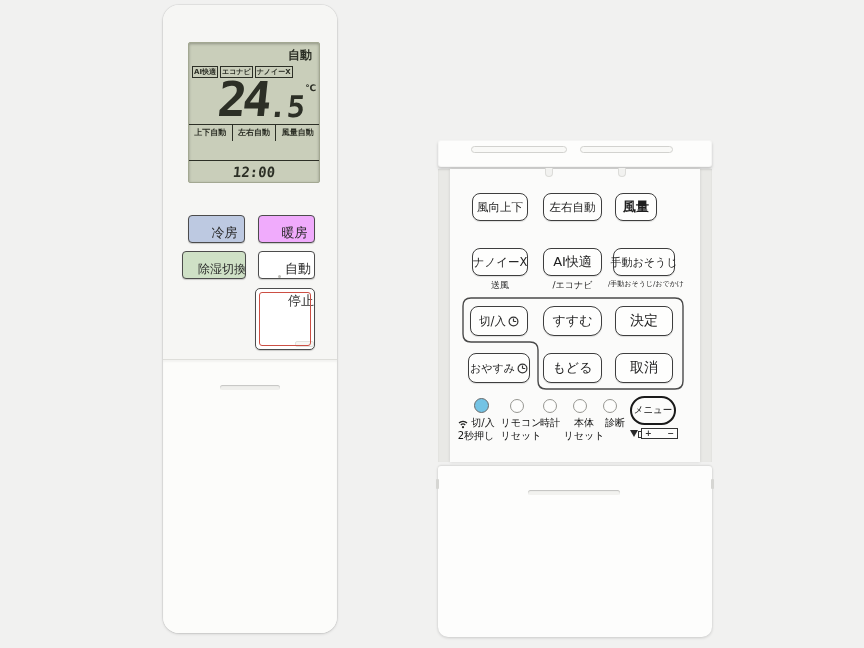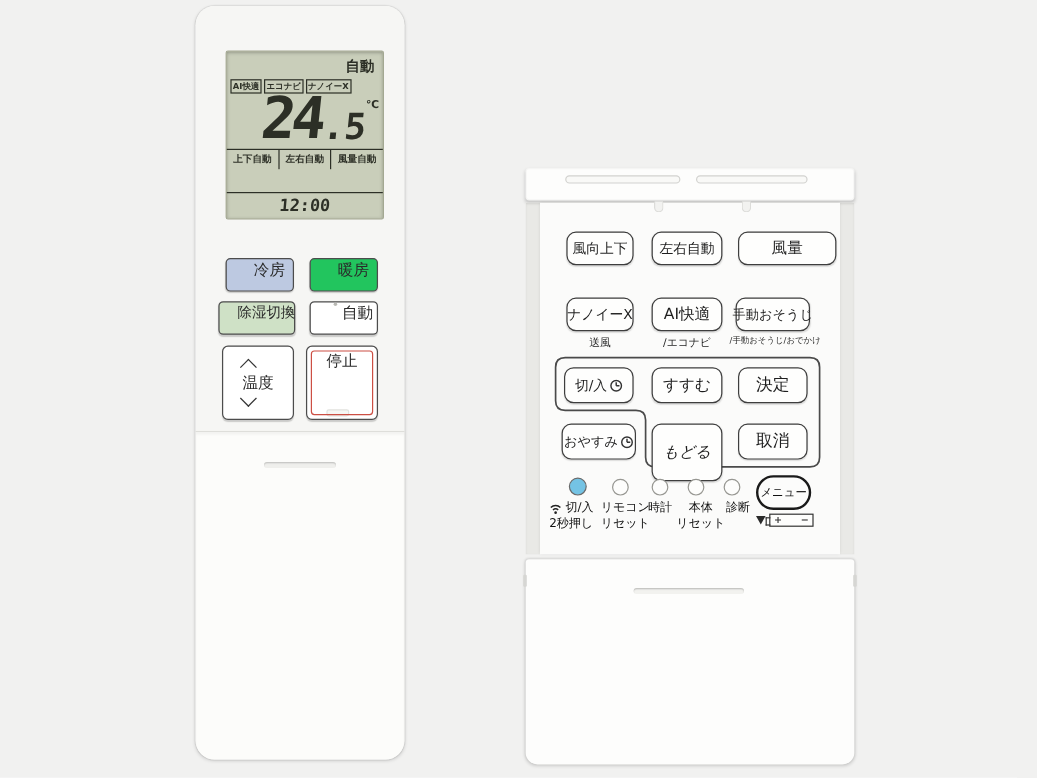--- a/index.html
+++ b/index.html
@@ -23,21 +23,21 @@
   .t-dec{font-family:"DejaVu Sans Mono","Liberation Mono",monospace;font-weight:bold;font-size:30px;
          line-height:28px;display:inline-block;transform:skewX(-6deg);margin:0 9px 0 1px;}
   .t-unit{position:absolute;top:12px;right:-2px;font-size:9px;font-weight:bold;}
   .lcd-status{position:absolute;top:81px;left:0;right:0;border-top:1.3px solid #2c2f26;display:flex;}
   .lcd-status span{flex:1;text-align:center;font-size:8px;font-weight:bold;padding:2px 0 3px;white-space:nowrap;}
   .lcd-status span + span{border-left:1.3px solid #2c2f26;}
   .lcd-timeline{position:absolute;top:117px;left:0;right:0;border-top:1.3px solid #2c2f26;}
   .lcd-time{position:absolute;top:121px;left:0;right:0;text-align:center;
             font-family:"DejaVu Sans Mono","Liberation Mono",monospace;font-weight:bold;font-size:14px;
             transform:skewX(-5deg);}
-  .btn{position:absolute;display:flex;align-items:flex-start;justify-content:center;background:#fff;
+  .btn{position:absolute;display:flex;align-items:flex-end;justify-content:center;background:#fff;
        border:1.6px solid #4c4c4c;border-radius:4px;font-size:13px;color:#2a2a2a;
        box-shadow:0 1px 1px rgba(0,0,0,.18);white-space:nowrap;box-sizing:border-box;padding-left:16px;}
   .b-cool{left:25px;top:210px;width:57px;height:28px;}
   .b-heat{left:95px;top:210px;width:57px;height:28px;}
   .b-dehum{left:19px;top:246px;width:64px;height:28px;font-size:12px;}
   .b-auto{left:95px;top:246px;width:57px;height:28px;}
   .auto-dot{width:3px;height:3px;border-radius:50%;background:#b9b9b4;margin-right:4px;}
   .b-temp{left:22px;top:283px;width:60px;height:62px;flex-direction:column;border-radius:5px;gap:2px;}
   .chev{width:9px;height:9px;border-top:1.6px solid #333;border-right:1.6px solid #333;}
   .chev-up{transform:rotate(-45deg);margin-bottom:-3px;}
@@ -64,34 +64,34 @@
           box-shadow:inset 0 1px 2px rgba(0,0,0,.1);}
   .rr-panel{position:absolute;left:12px;top:0;width:250px;height:293px;background:#fbfbfa;
             box-shadow:0 0 3px rgba(0,0,0,.12);}
   .rr-hinge{position:absolute;top:-1px;width:8px;height:9px;background:#f2f2f0;border:1px solid #dcdcd9;
             border-top:none;border-radius:0 0 4px 4px;box-sizing:border-box;}
   .rbtn{position:absolute;display:flex;align-items:center;justify-content:center;background:#fefefd;
         border:1.6px solid #3e3e3e;border-radius:8px;color:#1e1e1e;white-space:nowrap;
         box-shadow:0 1px 1px rgba(0,0,0,.12);box-sizing:border-box;}
   .r1a{left:22px;top:24px;width:56px;height:28px;font-size:11.5px;}
   .r1b{left:93px;top:24px;width:59px;height:28px;font-size:11.5px;}
-  .r1c{left:165px;top:24px;width:82px;height:28px;font-size:13px;}
+  .r1c{left:165px;top:24px;width:42px;height:28px;font-size:13px;font-weight:bold;}
   .r2a{left:22px;top:79px;width:56px;height:28px;font-size:11.5px;}
   .r2b{left:93px;top:79px;width:59px;height:28px;font-size:13px;}
   .r2c{left:163px;top:79px;width:62px;height:28px;font-size:11px;}
   .rsub{position:absolute;top:110px;font-size:9px;color:#1e1e1e;text-align:center;white-space:nowrap;}
   .s1{left:22px;width:56px;}
   .s2{left:93px;width:59px;}
   .s3{left:150px;width:92px;font-size:7px;}
   .timer-outline{position:absolute;left:0;top:0;width:250px;height:293px;pointer-events:none;}
   .r3a{left:20px;top:137px;width:58px;height:30px;font-size:11.5px;}
-  .r3b{left:93px;top:137px;width:59px;height:30px;font-size:13px;}
+  .r3b{left:93px;top:137px;width:59px;height:30px;font-size:13px;border-radius:11px;}
   .r3c{left:165px;top:137px;width:58px;height:30px;font-size:14px;}
   .r4a{left:18px;top:184px;width:62px;height:30px;font-size:11px;}
-  .r4b{left:93px;top:184px;width:59px;height:48px;font-size:13px;font-style:italic;}
+  .r4b{left:93px;top:184px;width:59px;height:30px;font-size:13px;}
   .r4c{left:165px;top:184px;width:58px;height:30px;font-size:14px;}
   .clock-ic{margin-left:2px;flex:none;}
   .pwr-dot{position:absolute;left:24px;top:229px;width:15px;height:15px;border-radius:50%;
            border:1.5px solid #6a6a6a;box-sizing:border-box;}
   .wdot{position:absolute;top:230px;width:14px;height:14px;border:1.5px solid #979792;background:#fdfdfc;
         border-radius:50%;box-sizing:border-box;}
   .wd2{left:60px;} .wd3{left:93px;} .wd4{left:123px;} .wd5{left:153px;}
   .menu-btn{position:absolute;left:180px;top:227px;width:46px;height:29px;border:2px solid #1a1a1a;
             border-radius:15px;background:#fcfcfb;font-size:9.5px;display:flex;align-items:center;
             justify-content:center;color:#111;box-sizing:border-box;white-space:nowrap;}
@@ -143,34 +143,29 @@
           <span>左右自動</span>
           <span>風量自動</span>
         </div>
         <div class="lcd-timeline"></div>
         <div class="lcd-time">12:00</div>
       </div>
 
       <div class="btn b-cool" style="background:#bdc9e1;">
         <span>冷房</span>
       </div>
-      <div class="btn b-heat" style="background:#22c55e;font-family:Liberation Mono, monospace;">
+      <div class="btn b-heat" style="background:#f0abfc;font-family:Liberation Mono, monospace;">
         <span>暖房</span>
       </div>
       <div class="btn b-dehum" style="background:#cfe1c6;">
         <span>除湿切換</span>
       </div>
       <div class="btn b-auto">
         <span class="auto-dot"></span>
         <span>自動</span>
-      </div>
-      <div class="btn b-temp">
-        <span class="chev chev-up"></span>
-        <span>温度</span>
-        <span class="chev chev-down"></span>
       </div>
       <div class="btn b-stop">
         <span class="stop-frame"></span>
         <span>停止</span>
         <span class="stop-pill"></span>
       </div>
     </div>
 
     <div class="rl-cover">
       <div class="rl-slit"></div>

